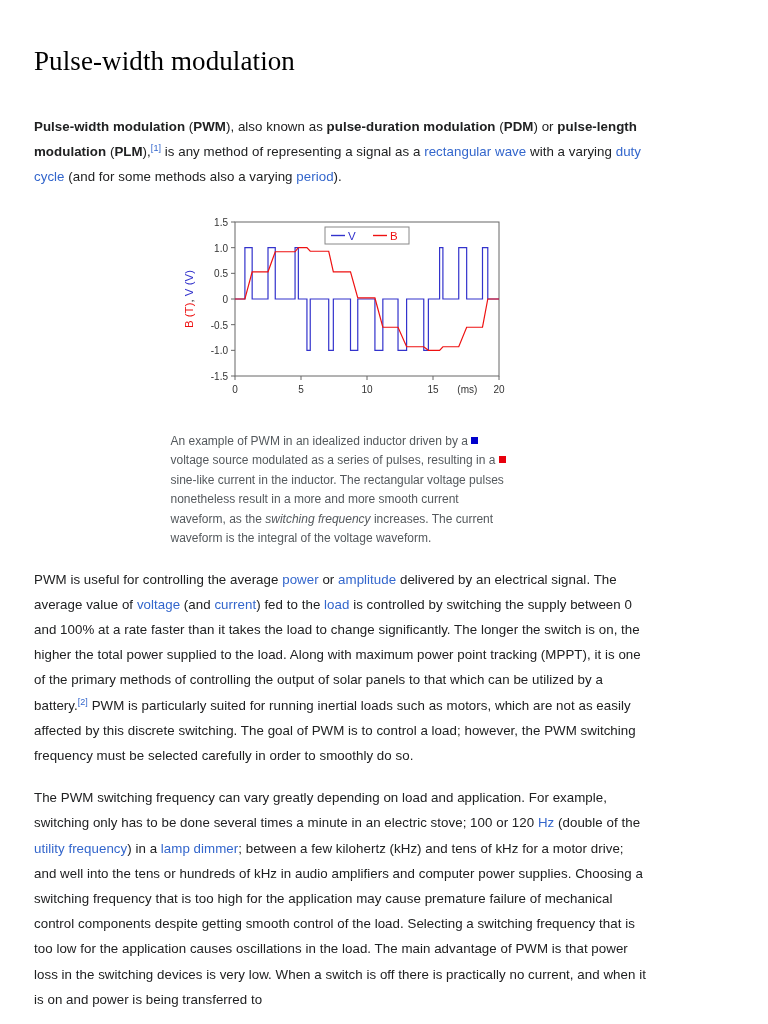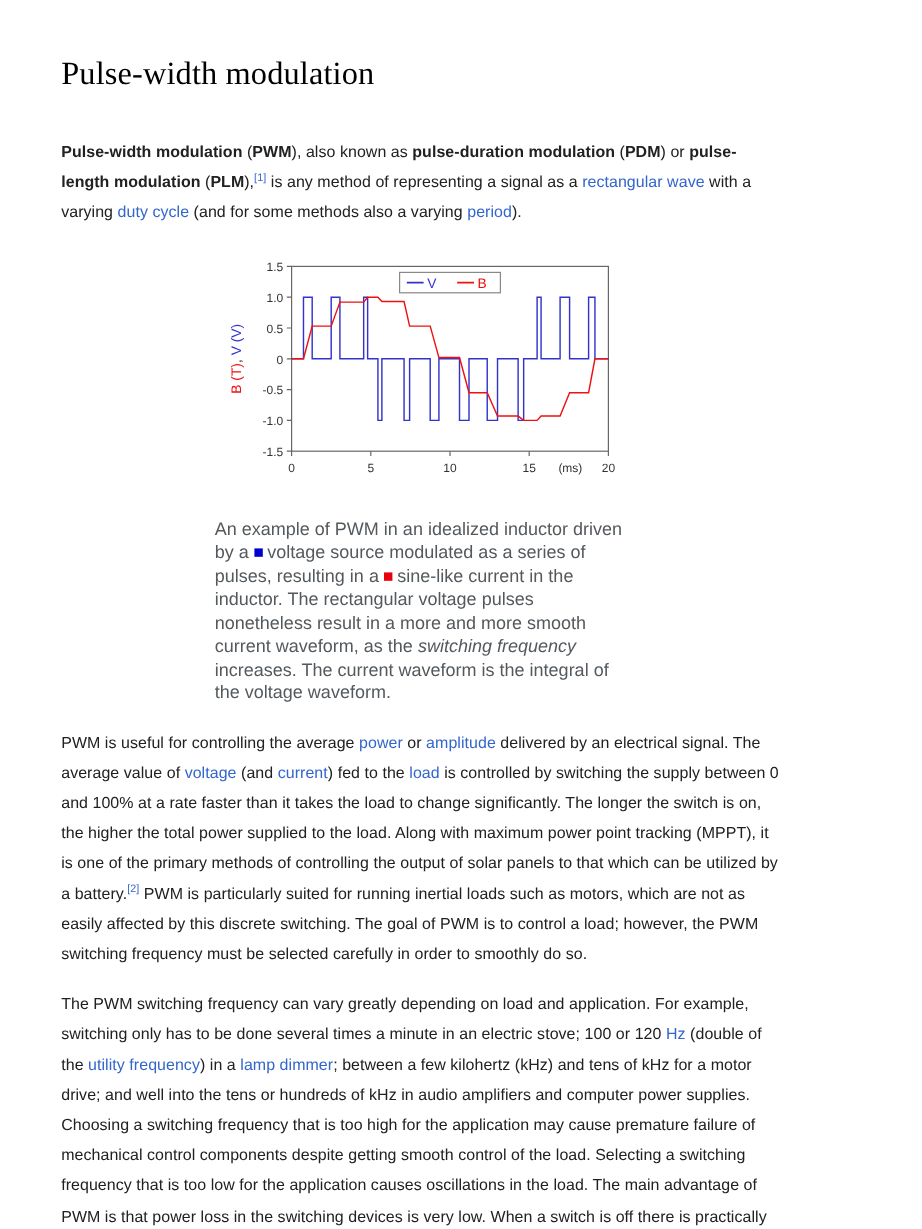--- a/index.html
+++ b/index.html
@@ -10,21 +10,21 @@
     overflow: hidden;
   }
   body {
     font-family: "Liberation Sans", sans-serif;
     color: #202122;
     -webkit-font-smoothing: antialiased;
   }
   .page {
     width: 699px;
     height: 1024px;
-    padding: 44px 50px 0 51px;
+    padding: 44px 50px 0 34px;
     position: relative;
   }
   h1.page-title {
     font-family: "Liberation Serif", serif;
     font-size: 27px;
     font-weight: 400;
     line-height: 34px;
     margin: 0 0 20px 0;
     color: #000000;
     letter-spacing: 0.1px;
@@ -61,21 +61,21 @@
   .chart-wrap {
     width: 330px;
     height: 212px;
     position: relative;
     background: #ffffff;
   }
   .chart-svg { display:block; }
   .caption {
     width: 342px;
     margin: 14px 0 0 0;
-    font-size: 15px;
+    font-size: 12px;
     line-height: 19.5px;
     color: #54595d;
     text-align: left;
   }
   .swatch {
     display: inline-block;
     width: 7px; height: 7px;
     vertical-align: 1px;
   }
   .swatch.blue { background: #0000cc; }

